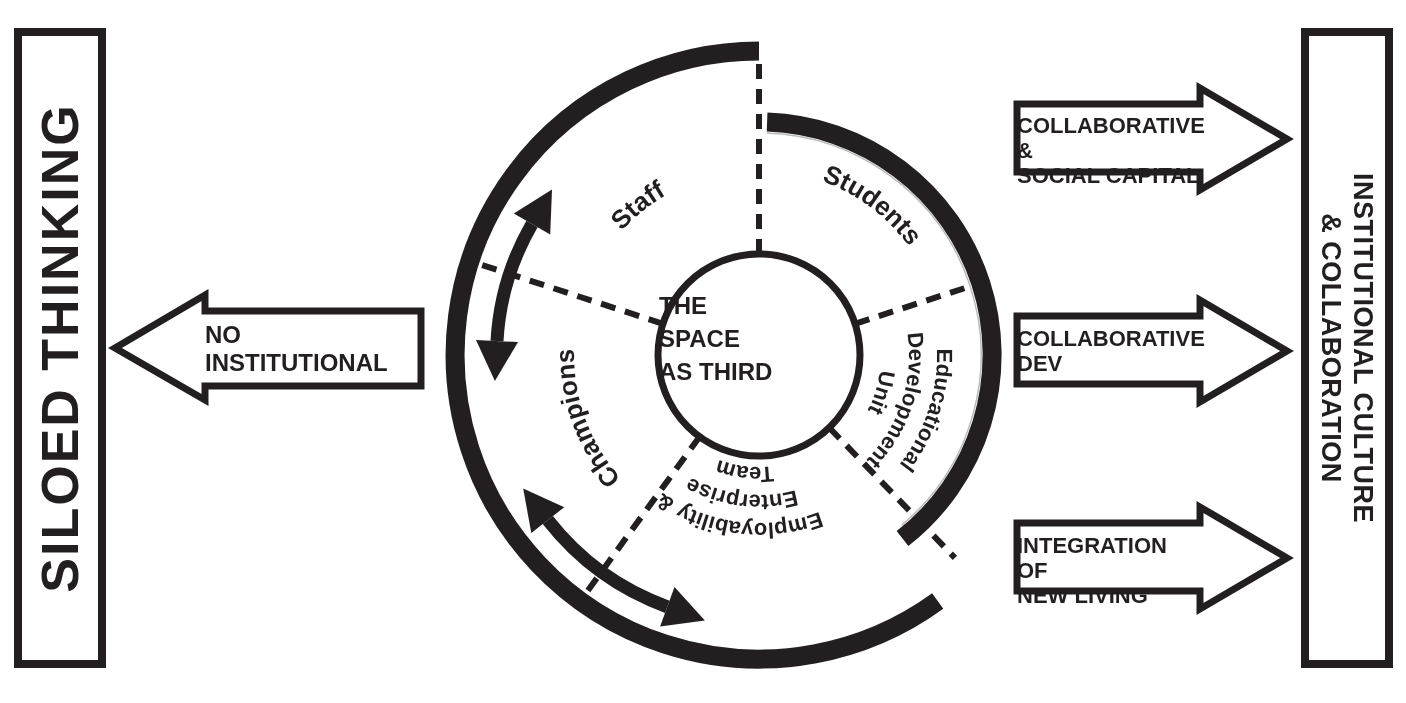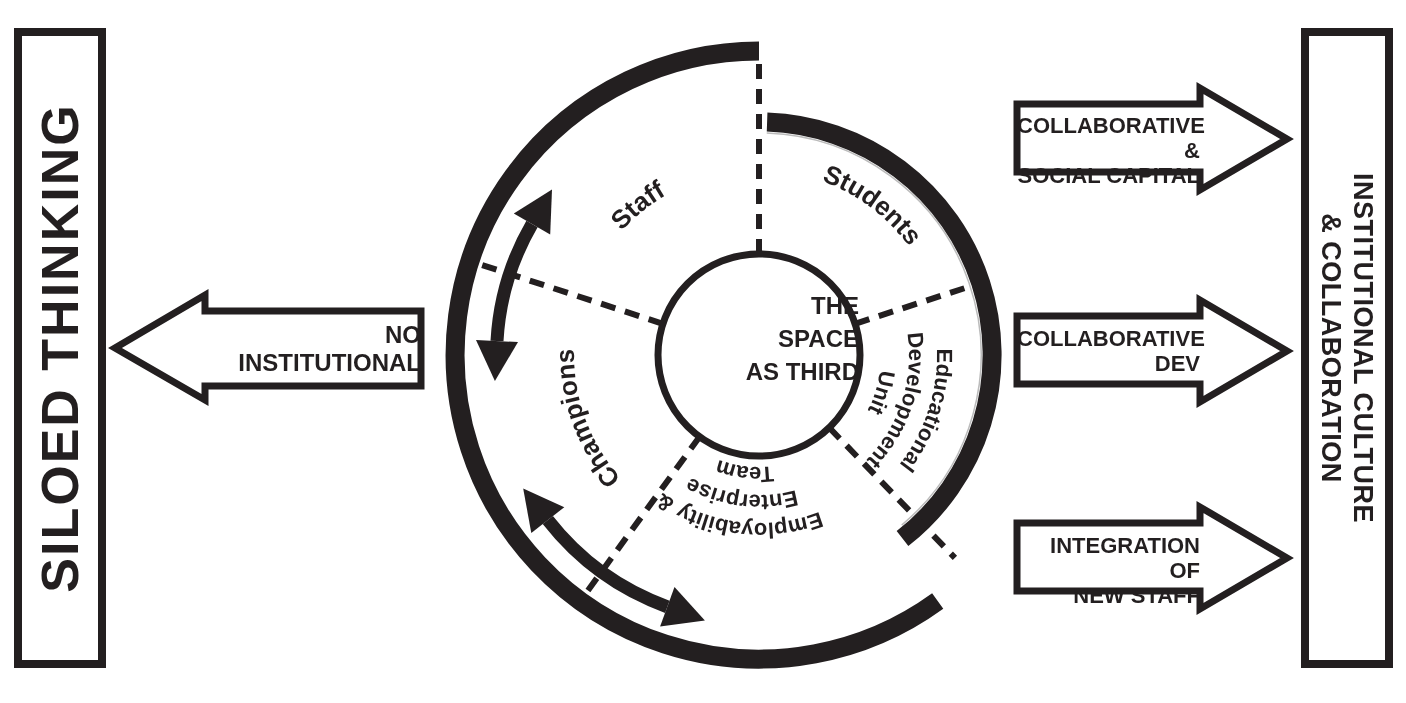--- a/index.html
+++ b/index.html
@@ -15,21 +15,21 @@
   .seg{font:700 26px "Liberation Sans",sans-serif;fill:#231f20;}
   .seg-sm{font:700 22px "Liberation Sans",sans-serif;fill:#231f20;}
   text{text-anchor:middle;}
   .bar{position:absolute;top:28px;width:92px;height:640px;border:8px solid #231f20;
        box-sizing:border-box;background:#fff;display:flex;align-items:center;justify-content:center;}
   .bar-left{left:14px;}
   .bar-right{left:1301px;}
   .bar-label{white-space:nowrap;font-weight:700;text-align:center;}
   .bar-label-left{transform:rotate(-90deg);font-size:52px;letter-spacing:2px;}
   .bar-label-right{transform:rotate(90deg);font-size:27px;line-height:32px;letter-spacing:.5px;}
-  .lbl{position:absolute;text-align:right;font-weight:700;}
+  .lbl{position:absolute;text-align:left;font-weight:700;}
   .lbl-leftarrow{left:205px;top:321px;width:216px;font-size:24px;line-height:28px;}
   .lbl-r{left:1017px;width:183px;font-size:22px;line-height:25px;}
   .lbl-r1{top:113px;}
   .lbl-r2{top:326px;}
   .lbl-r3{top:533px;}
   .center-text{left:659px;top:289px;width:200px;font-size:24px;line-height:33px;}
 </style>
 </head>
 <body>
 
@@ -112,16 +112,16 @@
   </div>
   <div class="lbl lbl-r lbl-r1">
     <div>COLLABORATIVE &amp;</div>
     <div>SOCIAL CAPITAL</div>
   </div>
   <div class="lbl lbl-r lbl-r2">
     <div>COLLABORATIVE DEV</div>
   </div>
   <div class="lbl lbl-r lbl-r3">
     <div>INTEGRATION OF</div>
-    <div>NEW STAFF</div>
+    <div>NEW LIVING</div>
   </div>
 
 </div>
 
 </body></html>

